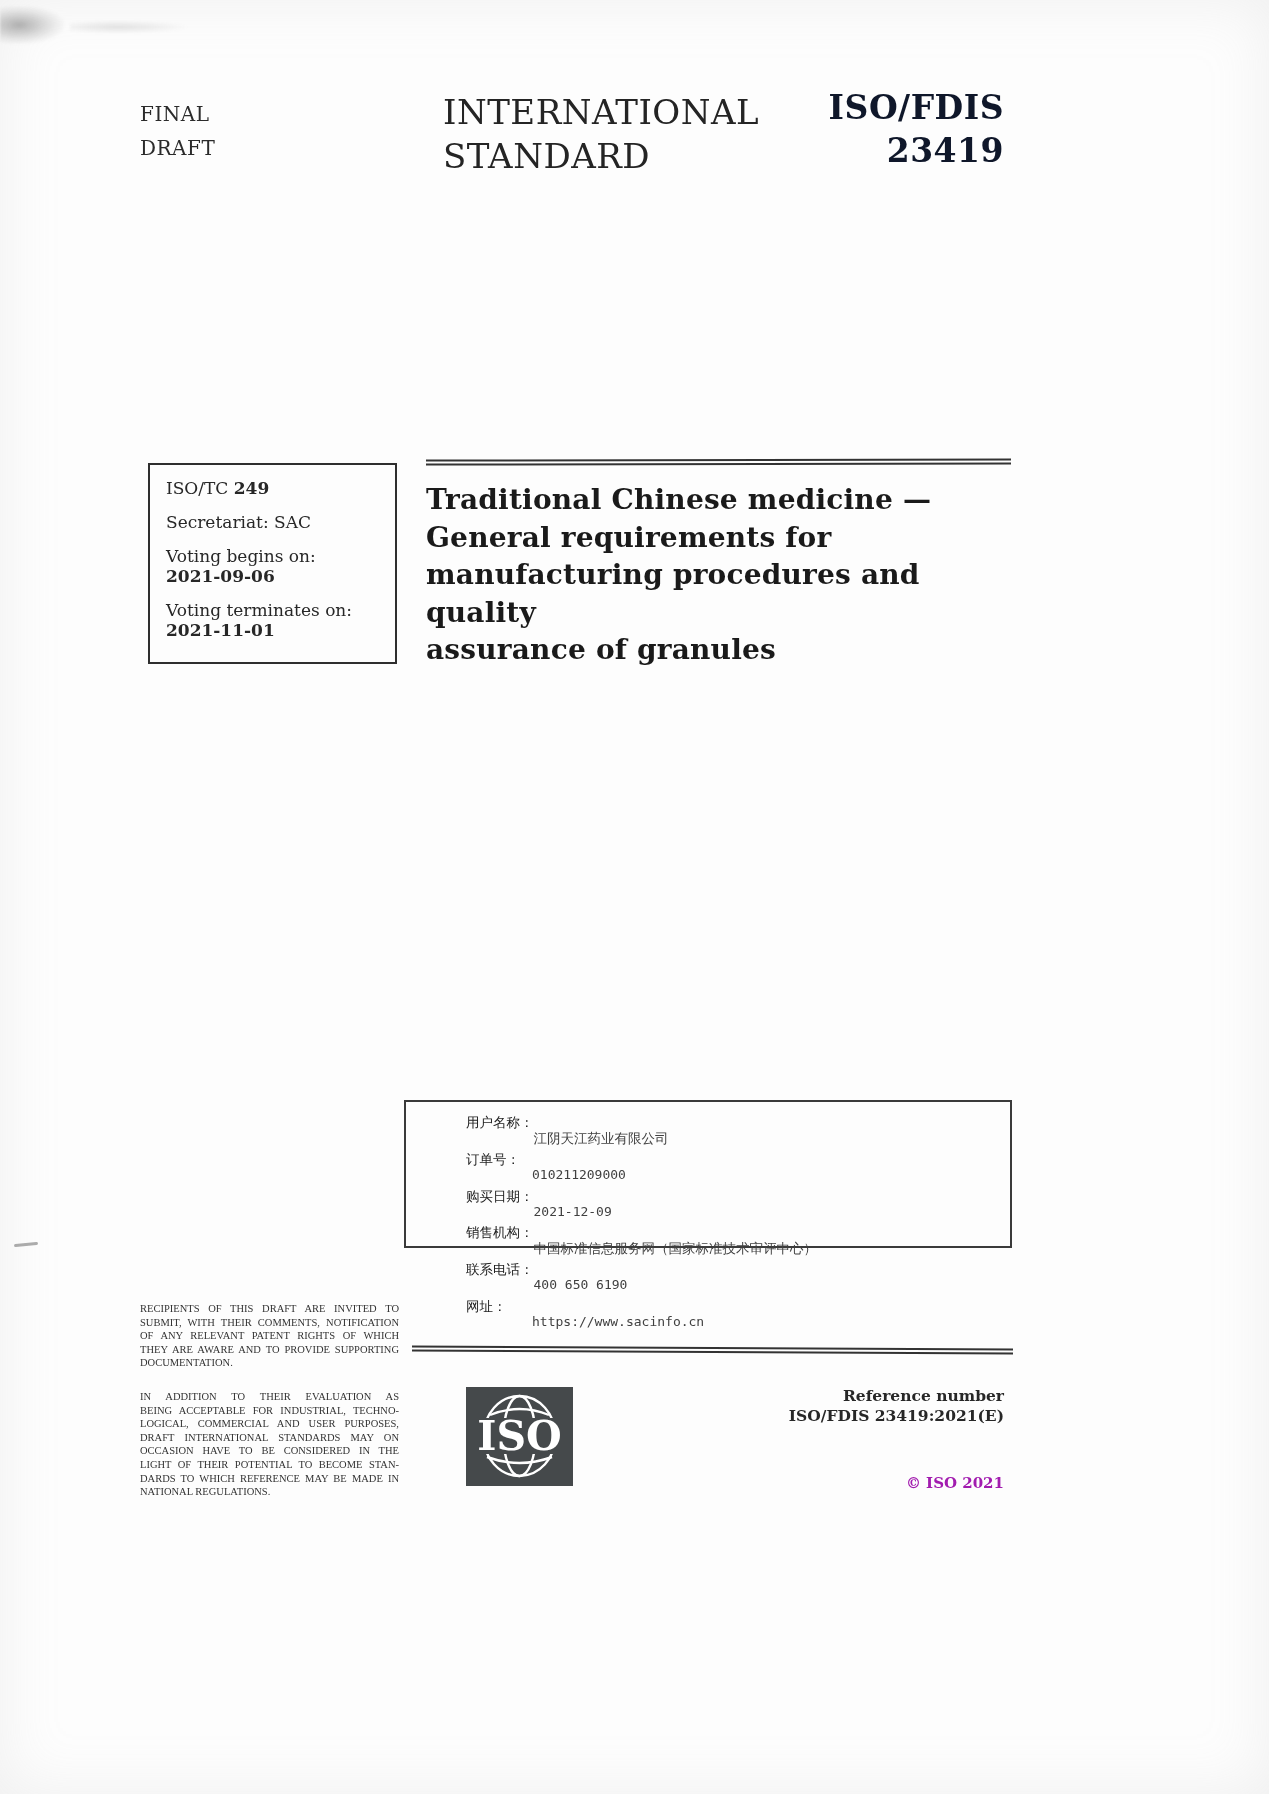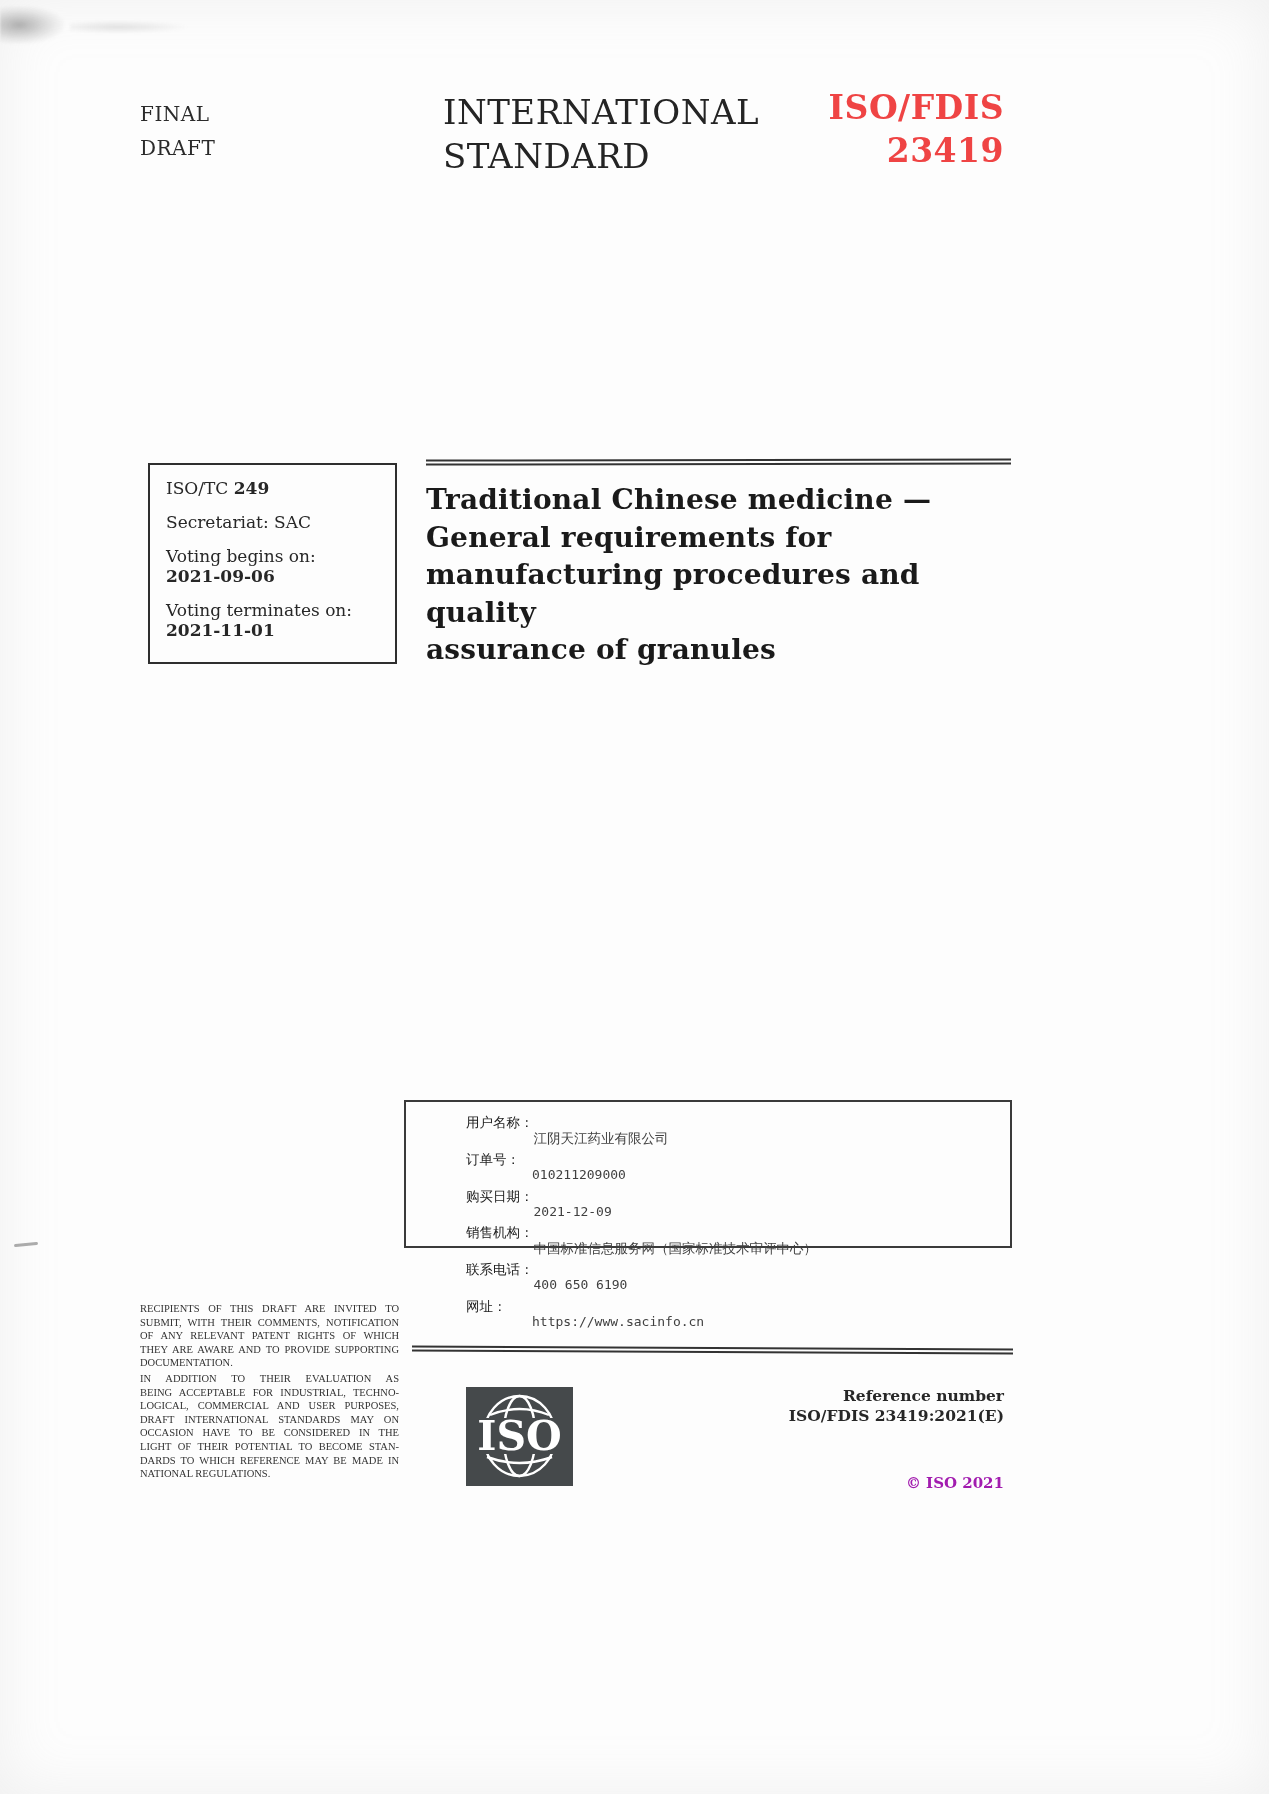--- a/index.html
+++ b/index.html
@@ -16,21 +16,21 @@
   .final-draft{
     position:absolute;left:140px;top:97px;
     font-size:20px;line-height:34px;color:#2b2b2b;letter-spacing:.5px;
   }
   .intl-standard{
     position:absolute;left:443px;top:90px;
     font-size:34px;line-height:44px;color:#242424;letter-spacing:.5px;
   }
   .standard-id{
     position:absolute;right:265px;top:86px;
-    font-size:33px;line-height:43px;font-weight:bold;color:#ef4444;
+    font-size:33px;line-height:43px;font-weight:bold;color:#0f172a;
     text-align:right;letter-spacing:.5px;
   }
   
   .voting-box{
     position:absolute;left:148px;top:463px;width:249px;height:201px;
     border:2px solid #2e2e2e;box-sizing:border-box;
     padding:13px 14px 0 16px;
     font-size:17px;color:#272727;
   }
   .voting-box .grp{margin-top:14px;line-height:20px;}
@@ -61,21 +61,21 @@
   .order-row .val{font-size:13.5px;color:#404040;margin-top:16px;}
   .order-row .val.mono{font-family:"DejaVu Sans Mono", monospace;font-size:13px;}
   
   .legal{
     position:absolute;left:140px;top:1302px;width:259px;
     font-family:"Liberation Serif", serif;
     font-size:10.5px;line-height:13.6px;color:#333;
   }
   .legal .ln{text-align:justify;text-align-last:justify;}
   .legal .ln.last{text-align-last:left;}
-  .legal .para2{margin-top:2px;}
+  .legal .para2{margin-top:20px;}
   
   .iso-logo{position:absolute;left:438px;top:1387px;width:107px;height:99px;padding-left:28px;}
   .ref-block{
     position:absolute;right:265px;top:1386px;text-align:right;
     font-size:15.5px;line-height:20px;font-weight:bold;color:#272727;
   }
   .copyright{
     position:absolute;right:265px;top:1474px;text-align:right;
     font-size:15px;font-weight:600;color:#a21caf;
   }

